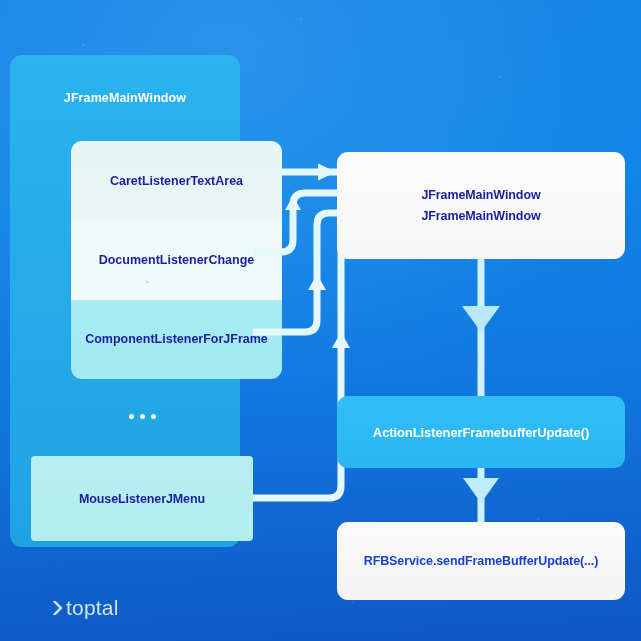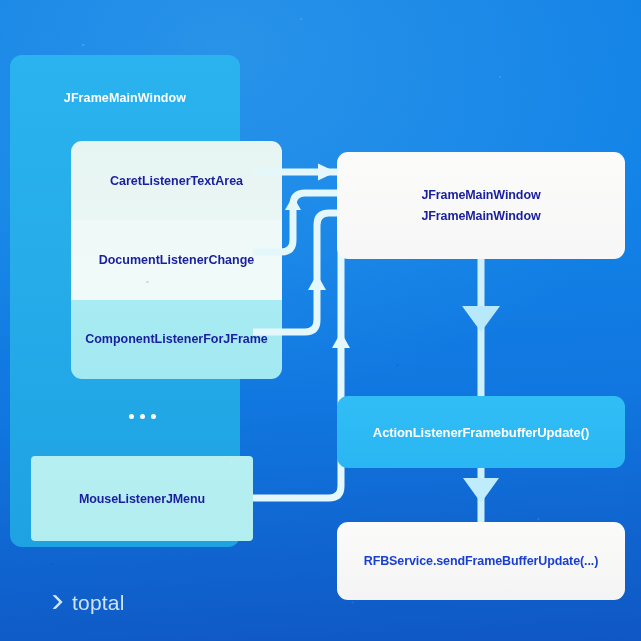--- a/index.html
+++ b/index.html
@@ -180,22 +180,21 @@
     pointer-events: none;
   }
 
   
   #logo {
     position: absolute;
     left: 46px;
     top: 592px;
     height: 26px;
     display: flex;
-    align-items: flex-start;
-    gap: 6px;
+    align-items: flex-end;
     opacity: 0.92;
   }
   #logo-mark { display: block; }
   #logo-text {
     color: #dfeefc;
     font-size: 21px;
     font-weight: 500;
     letter-spacing: 0.2px;
     line-height: 1;
   }

